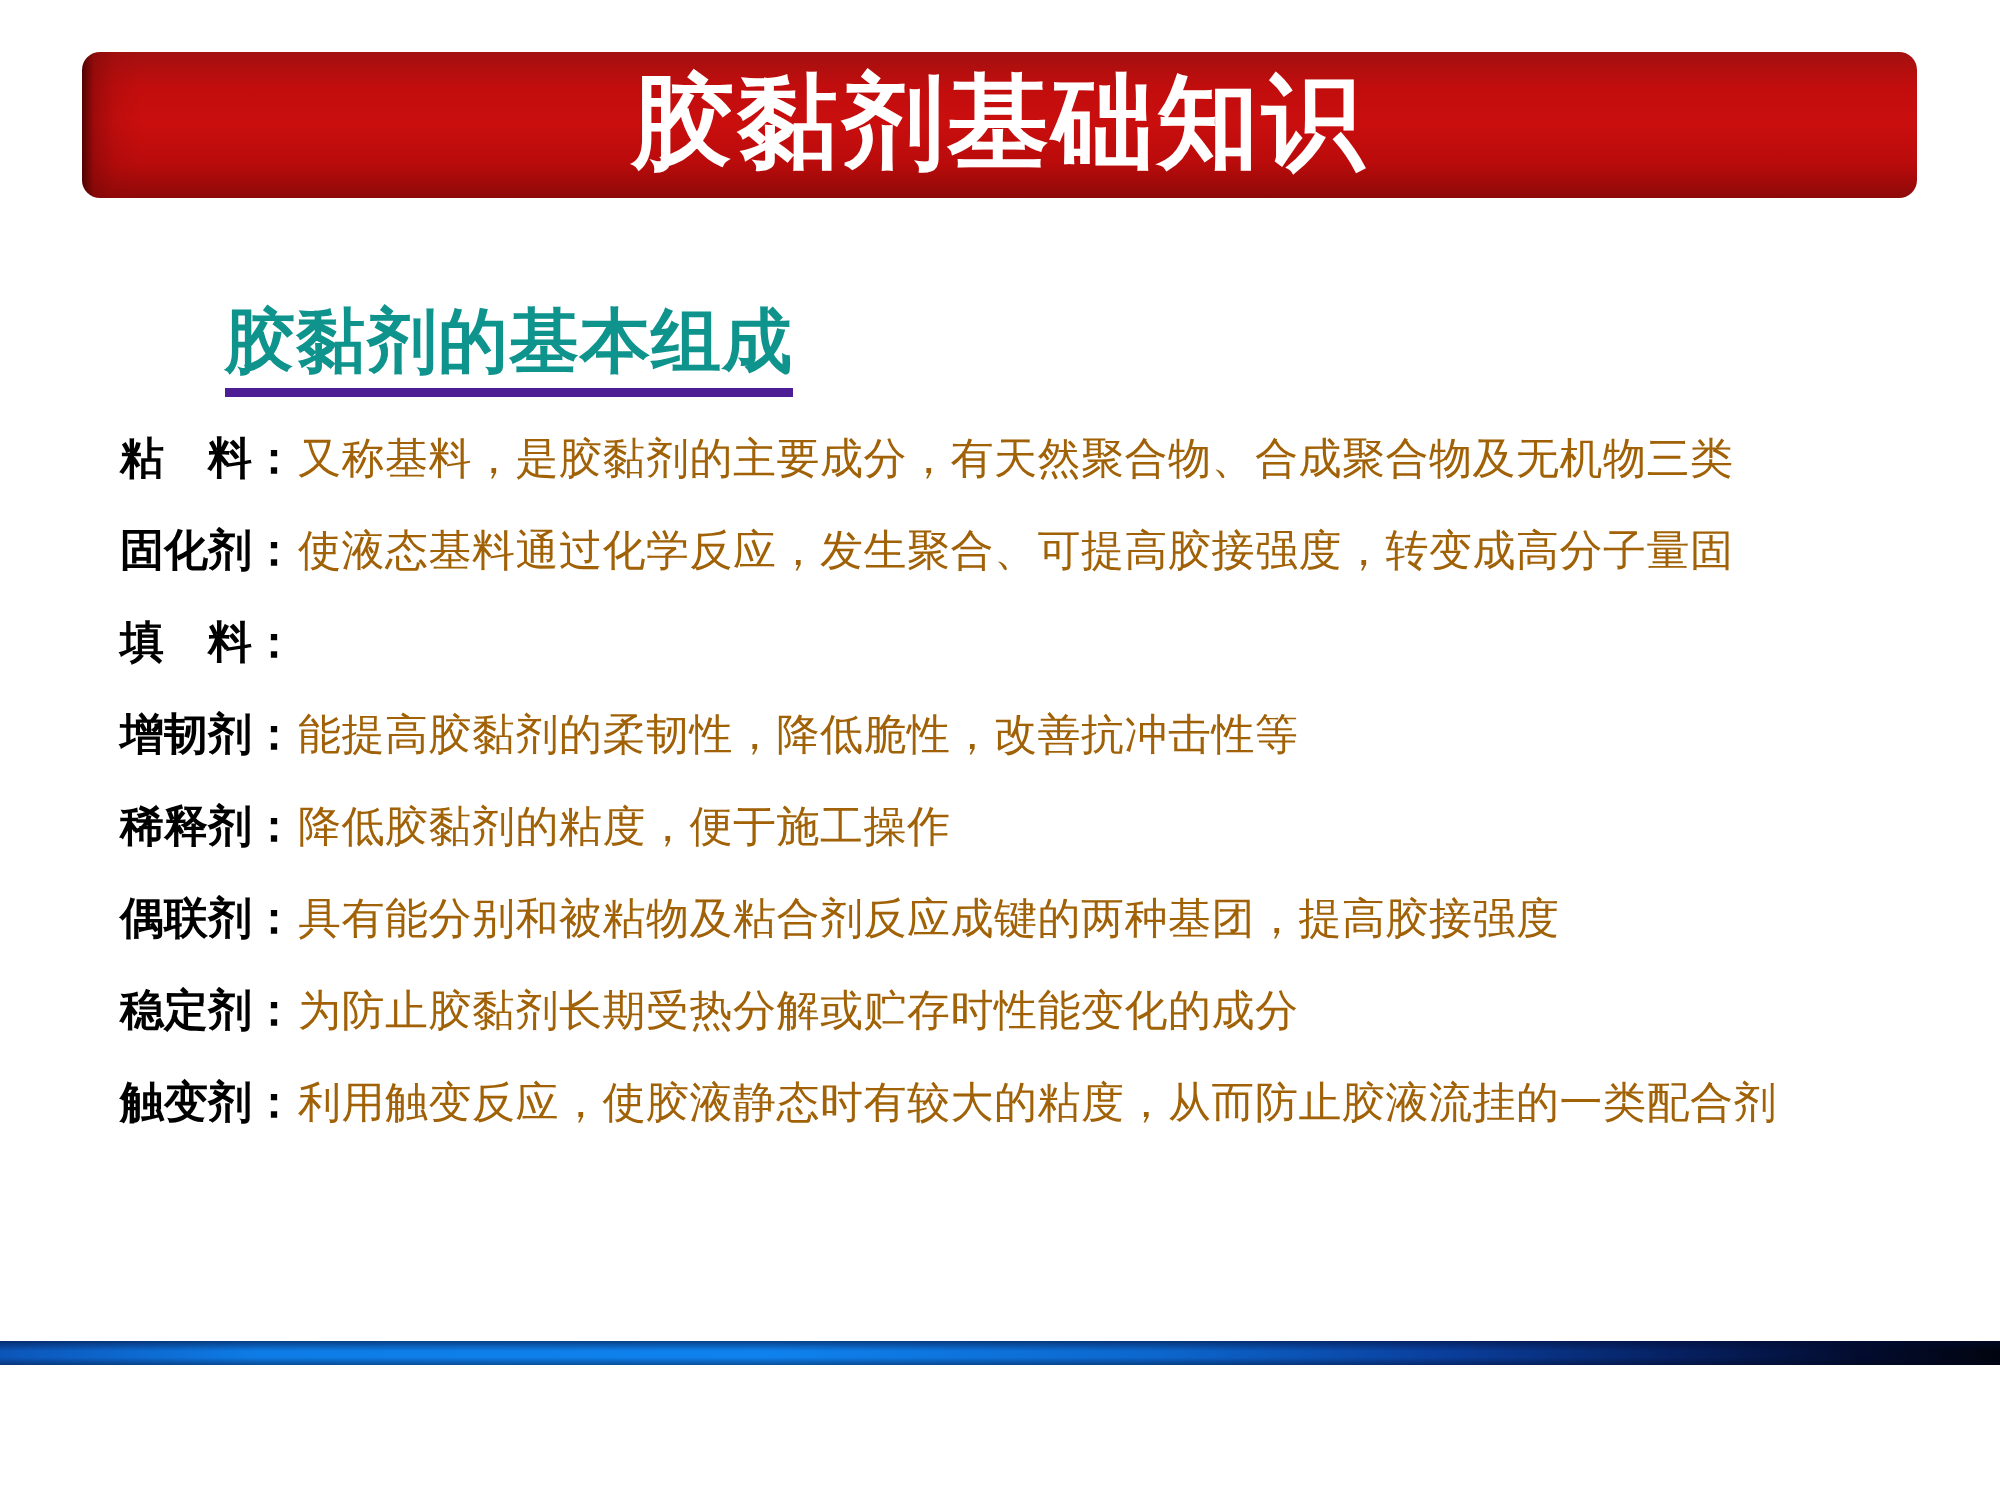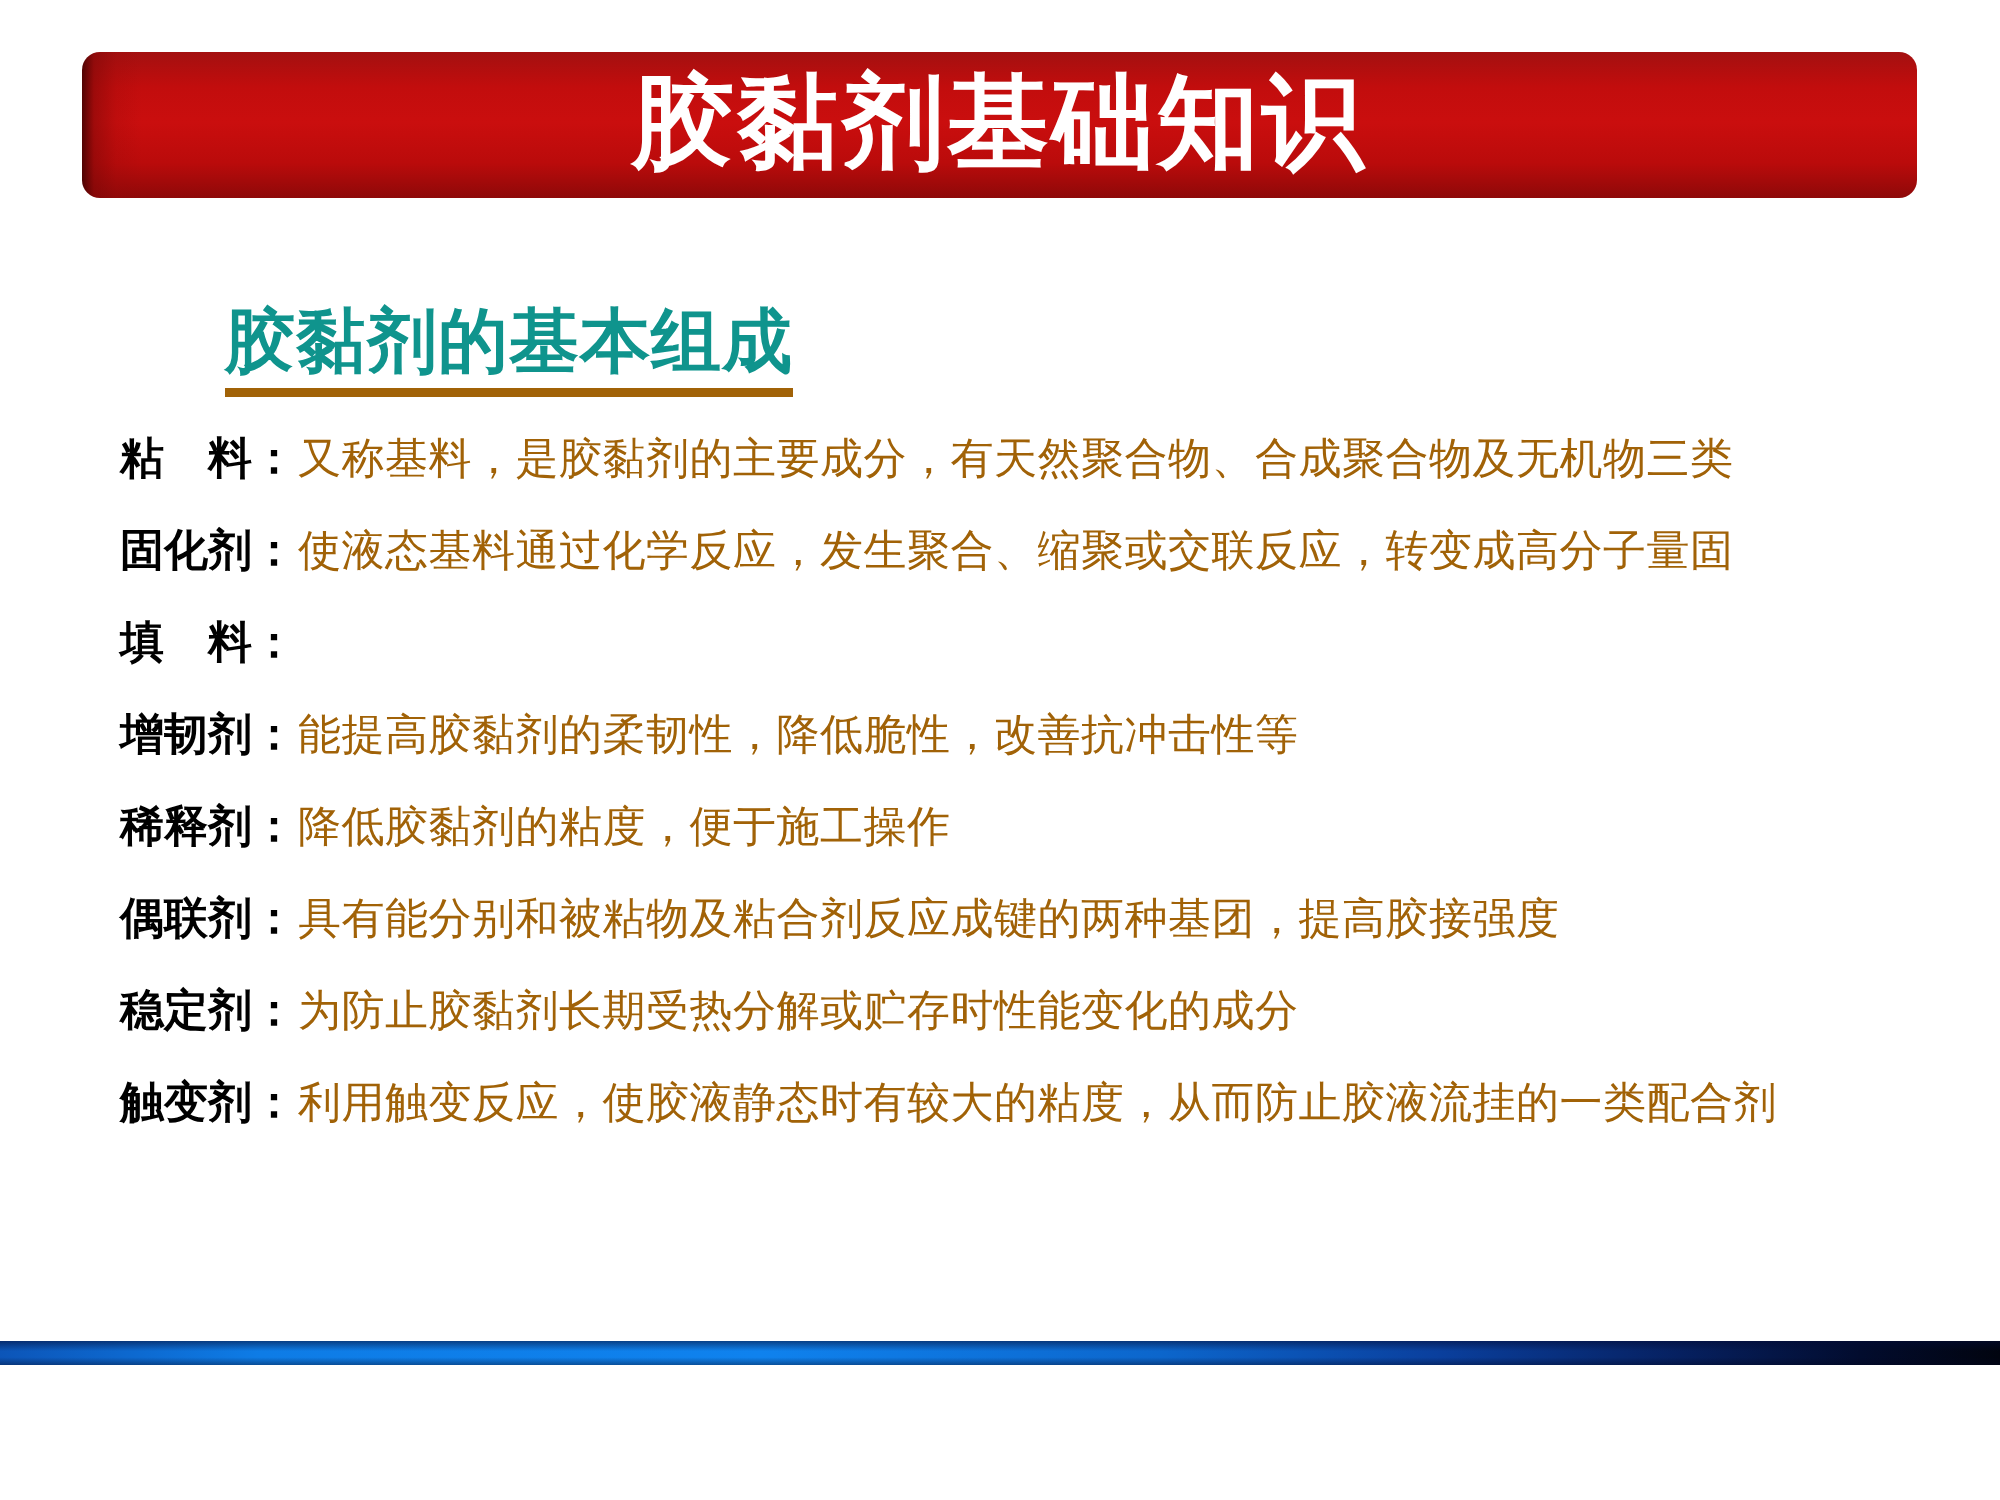--- a/index.html
+++ b/index.html
@@ -19,21 +19,21 @@
   .banner-title {
     color:#ffffff; font-size:102px; font-weight:bold; letter-spacing:3px;
     line-height:1; white-space:nowrap; padding-bottom:6px;
   }
 
   
   .section-heading {
     position:absolute; left:225px; top:300px;
     font-size:70px; font-weight:bold; color:#0f948d; letter-spacing:1px;
     display:inline-block; line-height:1.18;
-    border-bottom:9px solid #a16207; padding-bottom:5px; white-space:nowrap;
+    border-bottom:9px solid #4c1d95; padding-bottom:5px; white-space:nowrap;
   }
 
   
   .content { position:absolute; left:120px; top:412px; width:1830px; }
   .row { display:flex; align-items:center; height:92px; line-height:92px; white-space:nowrap; }
   .term {
     flex:0 0 178px; width:178px;
     font-size:44px; font-weight:bold; color:#000000;
   }
   .desc { font-size:43px; color:#a16207; font-weight:400; letter-spacing:0.5px; }
@@ -60,21 +60,21 @@
 
   <div class="content">
 
     <div class="row">
       <span class="term">粘　料：</span>
       <span class="desc">又称基料，是胶黏剂的主要成分，有天然聚合物、合成聚合物及无机物三类</span>
     </div>
 
     <div class="row">
       <span class="term">固化剂：</span>
-      <span class="desc">使液态基料通过化学反应，发生聚合、缩聚或交联反应，转变成高分子量固</span>
+      <span class="desc">使液态基料通过化学反应，发生聚合、可提高胶接强度，转变成高分子量固</span>
     </div>
 
 
     <div class="row">
       <span class="term">填　料：</span>
     </div>
 
     <div class="row">
       <span class="term">增韧剂：</span>
       <span class="desc">能提高胶黏剂的柔韧性，降低脆性，改善抗冲击性等</span>

